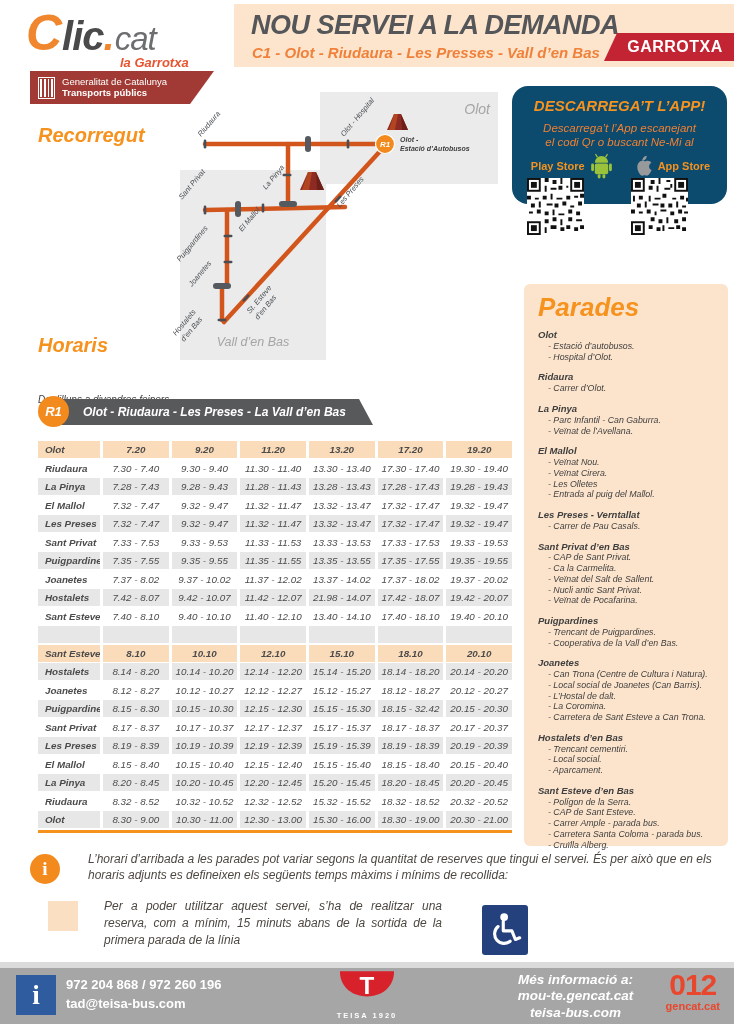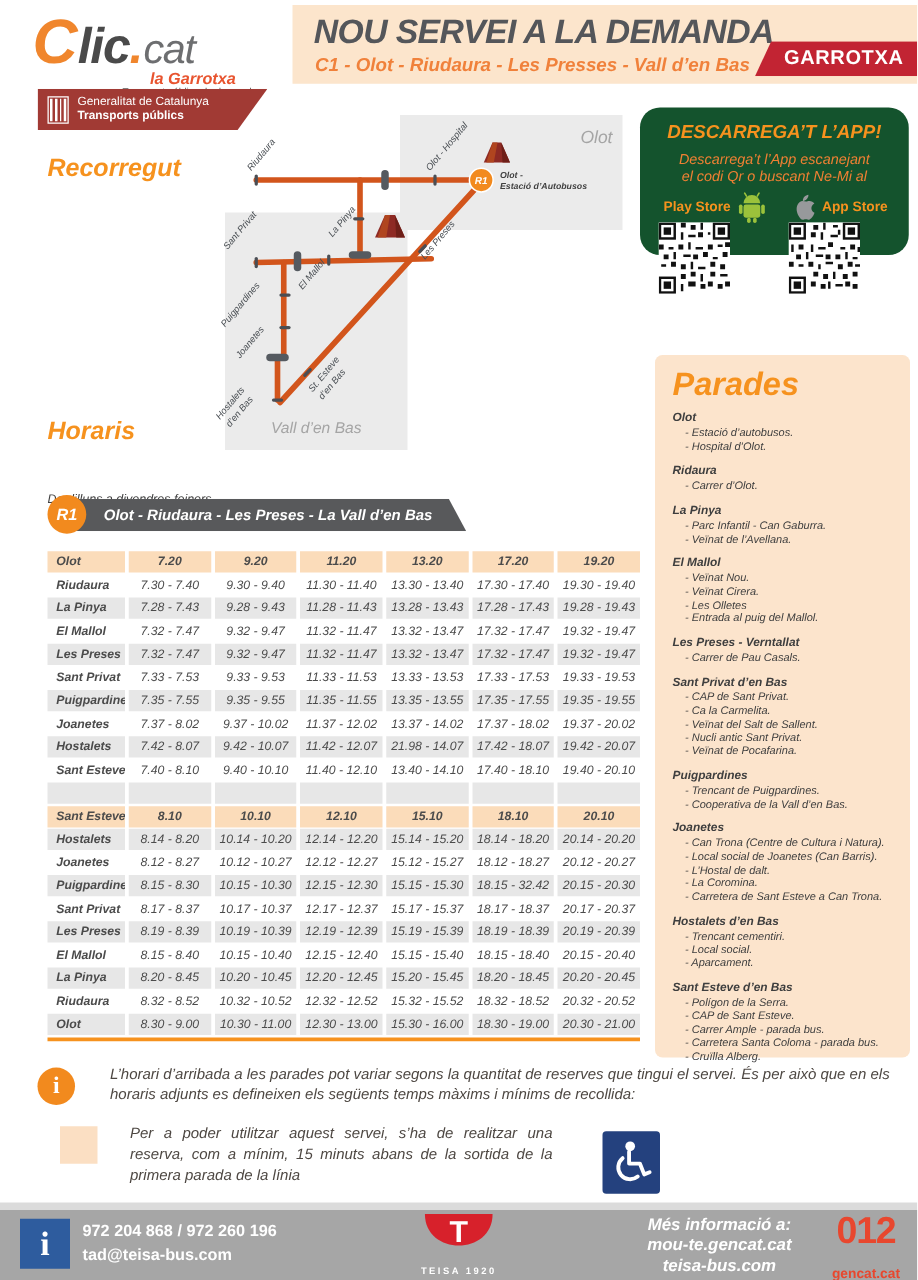--- a/index.html
+++ b/index.html
@@ -38,21 +38,21 @@
 
   
   .map{left:150px;top:80px;}
   .area{font-style:italic;font-size:14px;fill:#A5A5A5;}
   .area2{font-style:italic;font-size:12.5px;fill:#A5A5A5;}
   .ml{font-style:italic;font-size:7.5px;fill:#4A4F54;}
   .r1t{font-size:8px;font-weight:bold;font-style:italic;fill:#fff;}
   .term{font-size:7px;font-weight:bold;font-style:italic;fill:#3F3F3F;}
 
   
-  .appbox{left:512px;top:86px;width:215px;height:118px;background:#14532d;border-radius:16px;}
+  .appbox{left:512px;top:86px;width:215px;height:118px;background:#0c4a6e;border-radius:16px;}
   .ab-title{text-align:center;margin-top:11px;font-size:15px;font-weight:bold;font-style:italic;color:#F6921E;}
   .ab-line{text-align:center;font-size:11.5px;font-style:italic;color:#F08033;line-height:1.25;}
   .ab-line.first{margin-top:7px;}
   .storerow{left:518px;top:153px;width:205px;display:flex;align-items:center;justify-content:center;gap:5px;}
   .store-label{font-size:11px;font-weight:bold;color:#F6921E;}
   .qr{background:#fff;}
   .qr-left{left:527px;top:178px;}
   .qr-right{left:631px;top:178px;}
 
   
@@ -99,21 +99,21 @@
           font-family:"Liberation Serif",serif;font-weight:bold;font-size:27px;
           display:flex;align-items:center;justify-content:center;}
   .f-phones{position:absolute;left:66px;top:9px;font-size:13px;font-weight:bold;}
   .f-email{position:absolute;left:66px;top:28px;font-size:13px;font-weight:bold;}
   .f-teisa{position:absolute;left:334px;top:2px;width:66px;text-align:center;}
   .f-teisa-cap{font-size:7.5px;letter-spacing:2px;color:#fff;margin-top:1px;font-weight:bold;}
   .f-more{position:absolute;left:468px;top:4px;width:215px;text-align:center;
           font-size:13.5px;font-weight:bold;font-style:italic;line-height:1.22;}
   .f-012{position:absolute;right:14px;top:2px;text-align:center;line-height:1;}
   .f-012-num{font-size:30px;font-weight:bold;color:#E8472E;letter-spacing:-1px;}
-  .f-012-sub{font-size:11px;font-weight:bold;color:#E8472E;margin-top:14px;}
+  .f-012-sub{font-size:11px;font-weight:bold;color:#E8472E;margin-top:1px;}
 </style>
 </head>
 <body>
 
 <div class="page">
 
   <div class="abs clic-logo">
     <div><span class="cl-c">C</span><span class="cl-lic">lic</span><span class="cl-dot">.</span><span class="cl-cat">cat</span></div>
     <div class="cl-region">la Garrotxa</div>
     <div class="cl-tag">Transport públic a la demanda</div>

